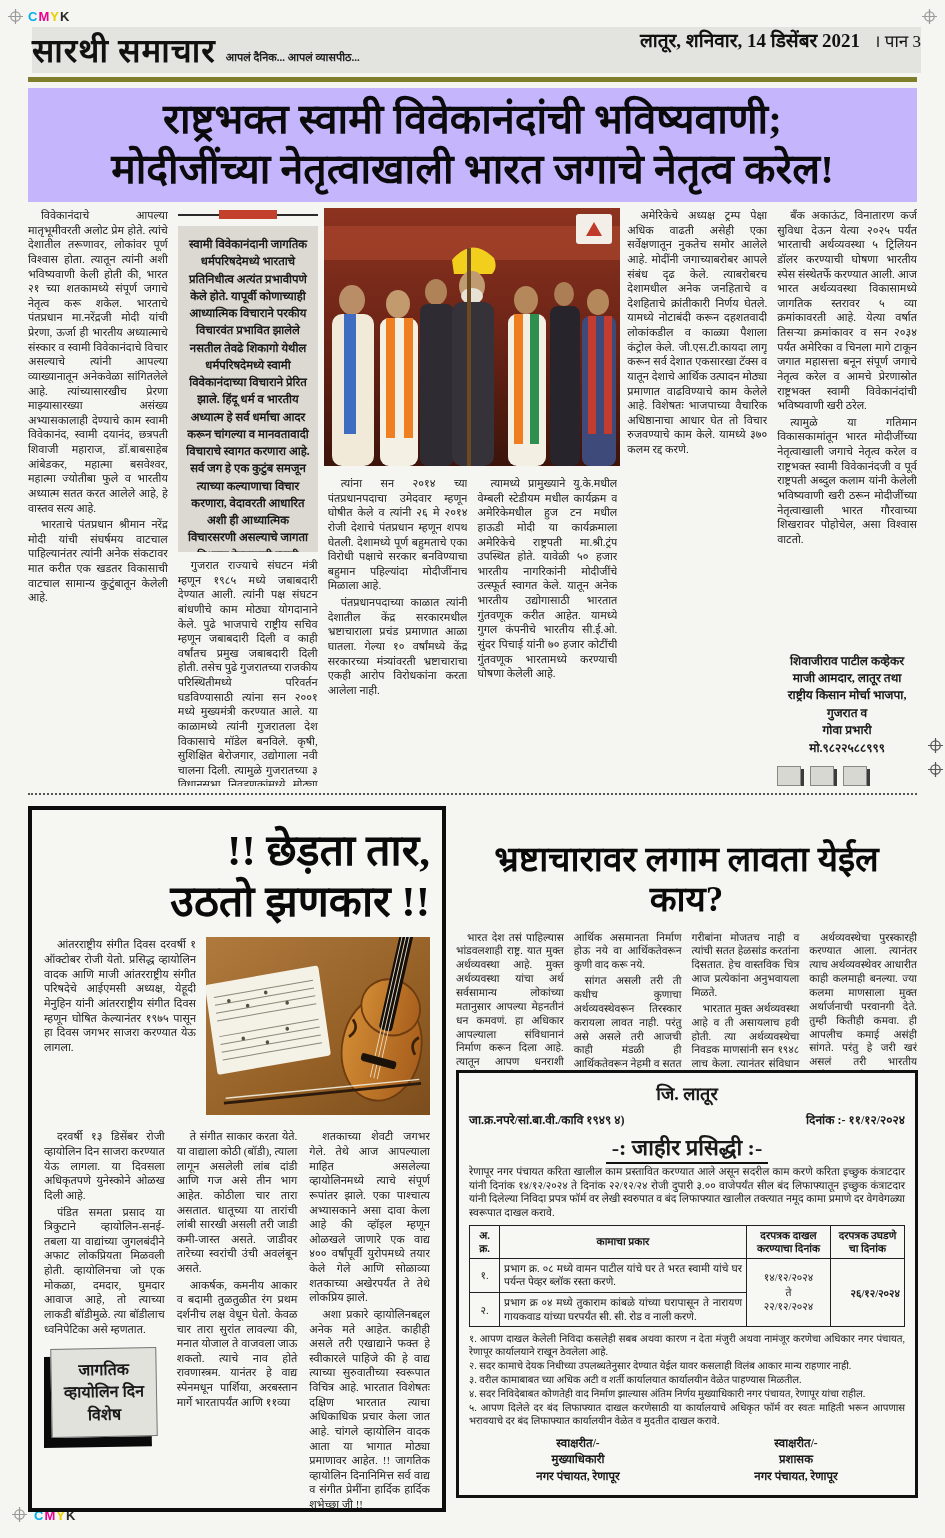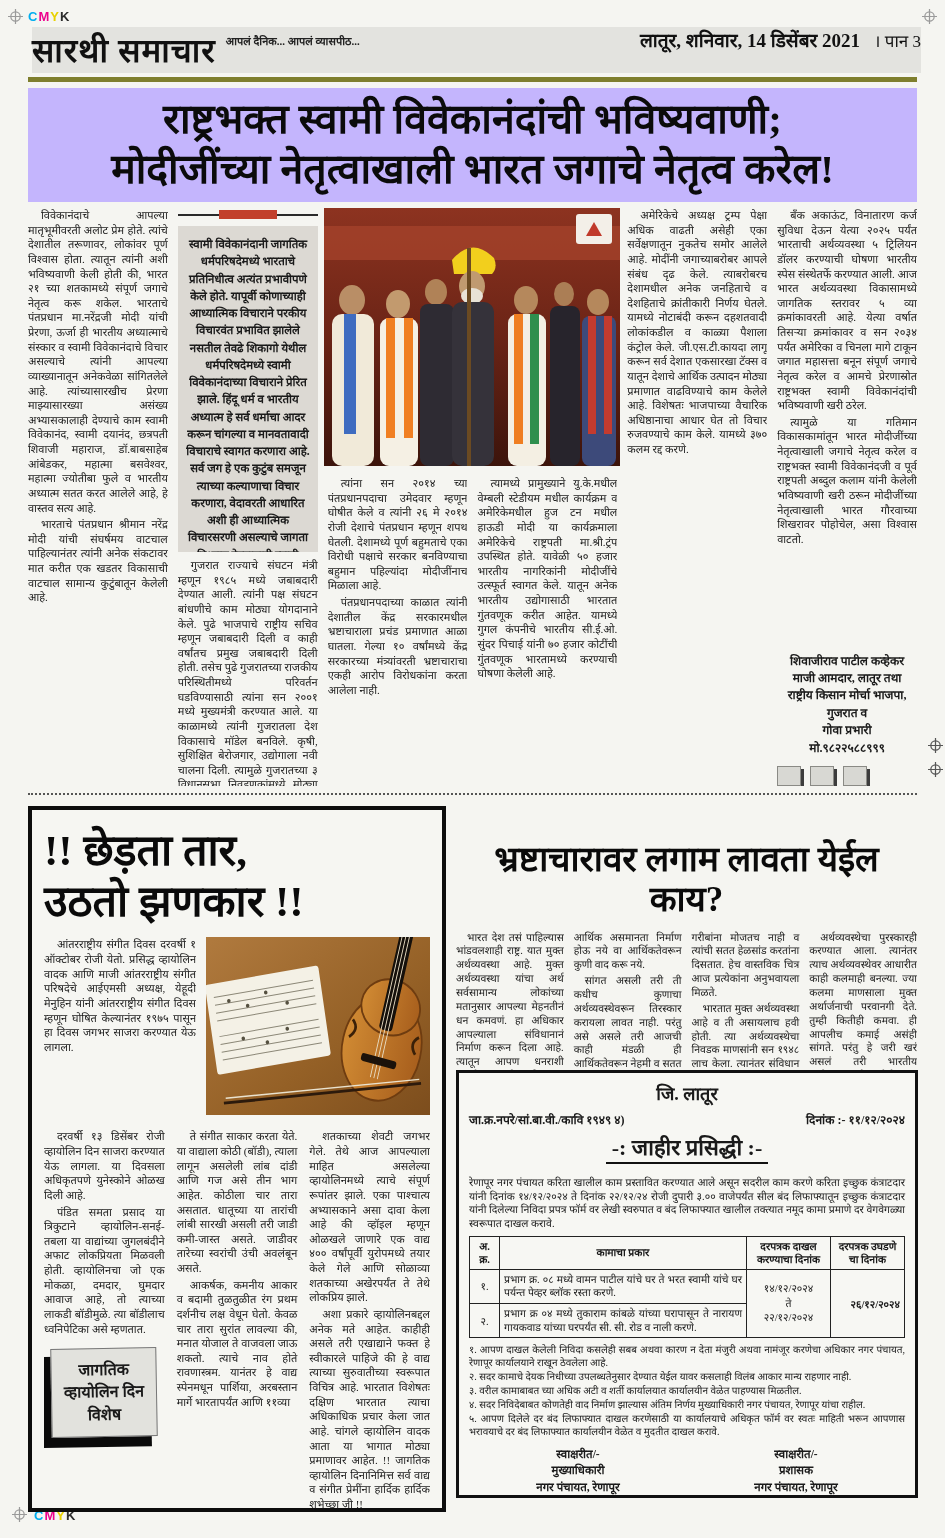--- a/index.html
+++ b/index.html
@@ -8,21 +8,21 @@
   .page { position:relative; width:945px; height:1538px; background:#f5f5f1; overflow:hidden; margin:0 auto; }
 
   
   .regmark { position:absolute; width:15px; height:15px; }
   .cmyk { position:absolute; font-family:"Liberation Sans","DejaVu Sans",sans-serif; font-size:13px; font-weight:700; letter-spacing:1px; }
   .cmyk .c{color:#00aeef}.cmyk .m{color:#ec008c}.cmyk .y{color:#e8d100}.cmyk .k{color:#2b2b2b}
 
   
   .masthead { position:absolute; left:32px; top:27px; width:889px; height:46px; background:#e3e3df; display:flex; align-items:flex-start; padding:0 0; }
   .mast-title { font-size:33px; font-weight:800; letter-spacing:1px; color:#111; }
-  .mast-tagline { font-size:11px; font-weight:700; margin-left:10px; margin-top:6px; color:#222; }
+  .mast-tagline { font-size:11px; font-weight:700; margin-left:10px; margin-top:22px; color:#222; }
   .mast-right { margin-left:auto; display:flex; align-items:baseline; gap:14px; }
   .mast-date { font-size:19px; font-weight:800; color:#111; }
   .mast-page { font-size:17px; font-weight:400; color:#111; }
   .olive-rule { position:absolute; left:28px; top:77px; width:889px; height:5px; background:#7e7e2d; }
 
   
   .lead-headline { position:absolute; left:28px; top:88px; width:889px; height:114px; background:#c4b5fd; text-align:center; padding-top:6px; }
   .lead-headline .l1 { font-size:41px; font-weight:800; line-height:1.22; color:#0b0b0b; }
   .lead-headline .l2 { font-size:41px; font-weight:800; line-height:1.22; color:#0b0b0b; }
 
@@ -44,21 +44,21 @@
   .lead-photo svg { display:block; width:100%; height:100%; }
 
   .byline { text-align:center; font-weight:800; font-size:12px; line-height:1.45; margin-top:4px; }
   .deco-squares { display:flex; gap:9px; margin-top:9px; }
   .deco-squares span { width:24px; height:20px; background:#d8d8d3; border:1px solid #8a8a85; box-shadow:3px 3px 0 #3c3c3c; }
 
   .dot-sep { position:absolute; left:28px; top:793px; width:889px; border-top:2px dotted #555; }
 
   
   .violin-box { position:absolute; left:28px; top:806px; width:418px; height:706px; background:#f6f6f2; border:4px solid #0d0d0d; padding:10px 12px; overflow:hidden; }
-  .violin-headline { text-align:left; font-weight:800; color:#0a0a0a; line-height:1.18; margin:6px 0 10px; }
+  .violin-headline { text-align:right; font-weight:800; color:#0a0a0a; line-height:1.18; margin:6px 0 10px; }
   .violin-headline .vh1 { font-size:43px; }
   .violin-headline .vh2 { font-size:43px; }
   .violin-row { display:flex; gap:10px; }
   .violin-intro { width:152px; font-size:11px; line-height:1.33; text-align:justify; height:182px; overflow:hidden; }
   .violin-intro p { text-indent:13px; }
   .violin-photo { flex:1; height:178px; background:#9a6a33; }
   .violin-photo svg { display:block; width:100%; height:100%; }
   .violin-cols { margin-top:10px; columns:3; column-gap:12px; height:408px; overflow:hidden; font-size:11px; line-height:1.33; text-align:justify; }
   .violin-cols p { text-indent:13px; margin-bottom:2px; break-inside:avoid-column; }
   .special-box { width:88%; margin:12px auto 14px; background:#e2e2dd; border:1px solid #777; padding:10px 6px; text-align:center; font-weight:800; font-size:16px; line-height:1.4; box-shadow:-7px 9px 0 1px #0a0a0a; transform:rotate(-1deg); break-inside:avoid-column; }
@@ -67,21 +67,21 @@
   .corr { position:absolute; left:456px; top:806px; width:461px;margin-top:34px; }
   .corr-headline { text-align:center; font-size:35px; font-weight:800; color:#0a0a0a; line-height:1.15; margin-bottom:10px; }
   .corr-body { columns:4; column-gap:10px; height:196px; overflow:hidden; font-size:10.5px; line-height:1.32; text-align:justify; }
   .corr-body p { text-indent:11px; margin-bottom:2px; }
 
   
   .notice { position:absolute; left:456px; top:1070px; width:462px; height:428px; background:#f7f7f3; border:3px solid #111; padding:6px 10px; overflow:hidden; }
   .notice-office { text-align:center; font-size:27px; font-weight:800; line-height:1.1; }
   .notice-dist { text-align:center; font-size:18px; font-weight:800; margin-top:2px; }
   .notice-refrow { display:flex; justify-content:space-between; font-size:12px; font-weight:700; margin-top:6px; }
-  .notice-title { text-align:center; font-size:22px; font-weight:800; margin:3px 0 15px; }
+  .notice-title { text-align:center; font-size:22px; font-weight:800; margin:3px 0 4px; }
   .notice-title span { border-bottom:2px solid #111; padding:0 6px 2px; }
   .notice-intro { font-size:10.5px; line-height:1.3; text-align:justify; }
   .notice table { width:100%; border-collapse:collapse; margin:5px 0; font-size:10.5px; }
   .notice th, .notice td { border:1.5px solid #222; padding:3px 4px; vertical-align:middle; }
   .notice th { font-weight:800; text-align:center; line-height:1.25; }
   .notice td.sr { text-align:center; width:30px; }
   .notice td.work { text-align:justify; line-height:1.3; }
   .notice td.dates { text-align:center; white-space:pre-line; width:84px; line-height:1.35; }
   .notice td.open { text-align:right; width:74px;font-weight:bold; }
   .notice-conds p { font-size:10px; line-height:1.3; text-align:justify; margin-bottom:1px; }

